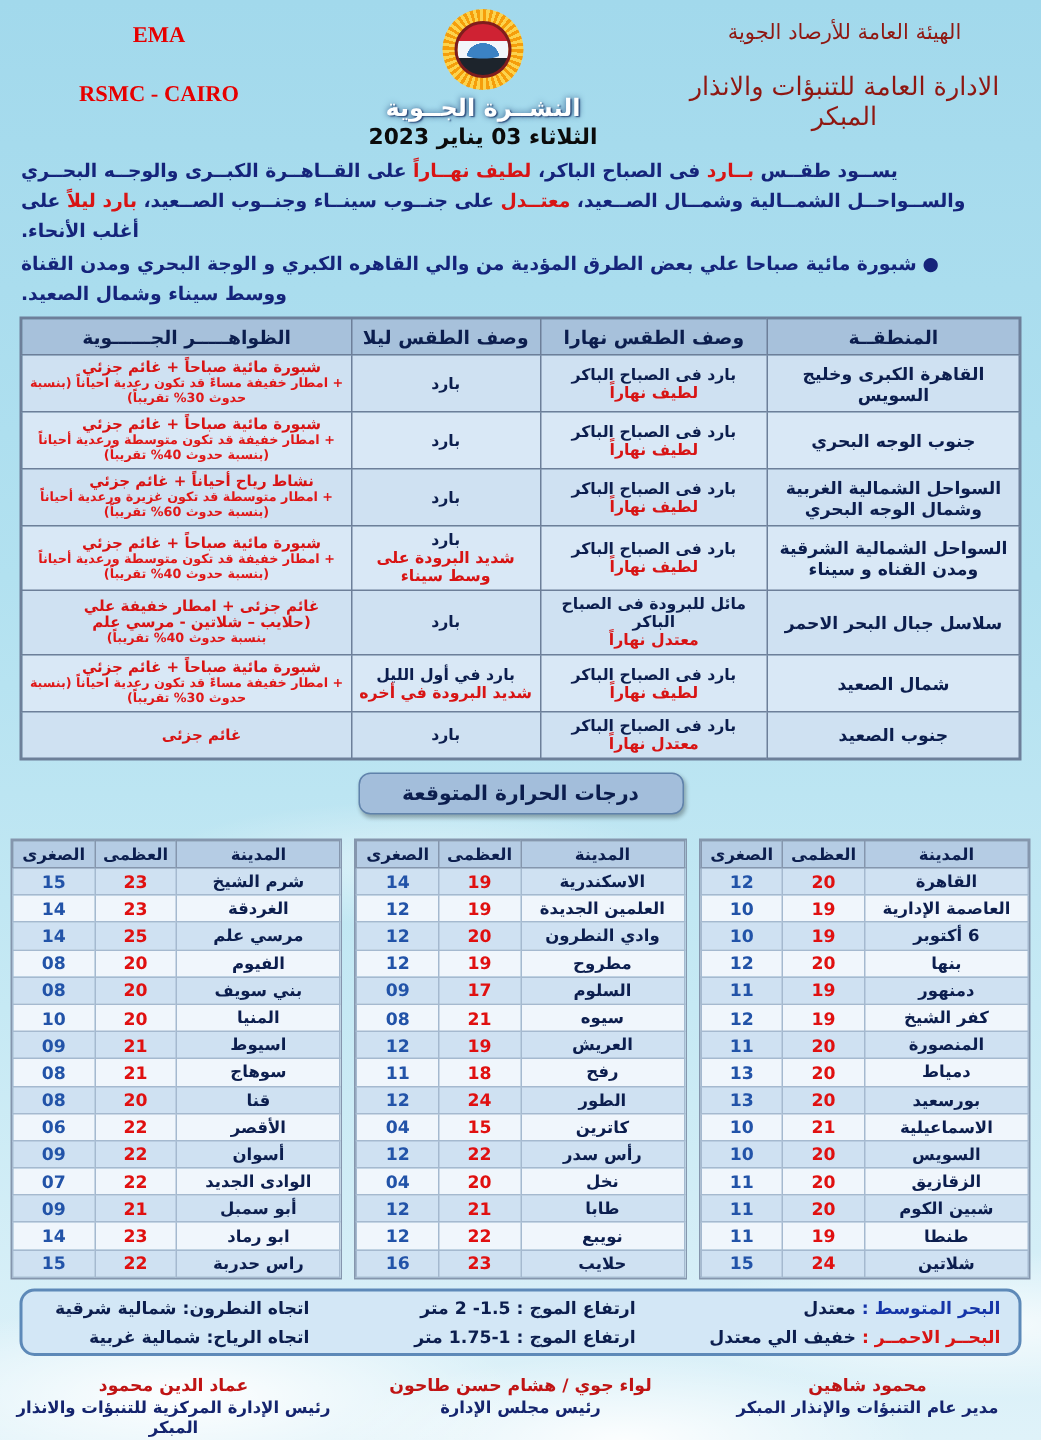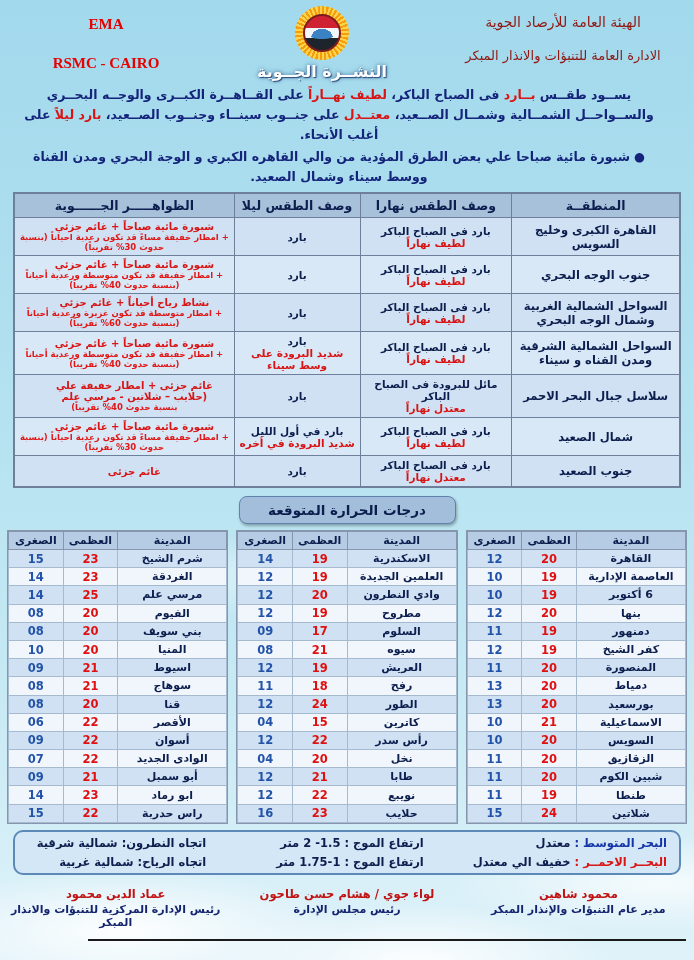--- a/index.html
+++ b/index.html
@@ -19,40 +19,40 @@
   .hdr-center{text-align:center;}
   .logo{position:relative;width:54px;height:54px;margin:2px auto 2px;}
   .logo-rays{position:absolute;inset:0;border-radius:50%;background:repeating-conic-gradient(#f59e0b 0deg 5deg,#fcd34d 5deg 10deg);}
   .logo-core{position:absolute;inset:8px;border-radius:50%;border:2px solid #7f1d1d;background:linear-gradient(180deg,#cf2233 0 34%,#f2f6fa 34% 66%,#1d242c 66% 100%);overflow:hidden;}
   .logo-mtn{position:absolute;left:50%;top:50%;width:26px;height:12px;transform:translate(-50%,-50%);
     background:radial-gradient(ellipse at 50% 100%, #3b82c4 0 60%, transparent 61%);border-radius:50% 50% 40% 40%;}
   .b-title{font-size:16px;font-weight:bold;color:#fff;text-shadow:1px 1px 1px #2a4a7a,0 0 4px #39608f;letter-spacing:1px;}
   .b-date{font-size:14.5px;font-weight:bold;color:#0b0b0b;margin-top:3px;}
   .hdr-right{text-align:center;padding-top:10px;color:#8f1711;font-weight:normal;direction:rtl;}
   .org1{font-size:14px;}
-  .org2{font-size:13px;margin-top:18px;}
+  .org2{font-size:17px;margin-top:18px;}
   
-  .summary{direction:rtl;margin:4px 30px 6px 14px;font-weight:bold;font-size:12.5px;line-height:1.6;text-align:center;}
+  .summary{direction:rtl;margin:4px 30px 6px 14px;font-weight:bold;font-size:12.5px;line-height:1.6;text-align:left;}
   .summary p{margin:0 0 2px 0;}
   .bullet-dot{color:#15247b;margin-left:4px;}
   .seg-d{color:#15247b;}
   .seg-r{color:#d81414;}
   
   .fc{direction:rtl;width:666px;margin:0 auto;border-collapse:collapse;box-shadow:0 0 0 1px #6d7f99;}
   .fc th{background:#a7c1db;border:1px solid #6d7f99;color:#0c1e4e;font-size:12.5px;font-weight:bold;padding:4px 2px;}
   .fc td{border:1px solid #6d7f99;text-align:center;vertical-align:middle;padding:3px 3px;}
   .fc tbody tr:nth-child(odd){background:#cfe1f2;}
   .fc tbody tr:nth-child(even){background:#d9e8f6;}
   .fc td.region{color:#0c1e4e;font-weight:bold;font-size:11.5px;}
   .ln-d{color:#0c1e4e;font-weight:bold;font-size:10.5px;}
   .ln-r{color:#d81414;font-weight:bold;font-size:10.5px;}
   .ln-p1{color:#d81414;font-weight:bold;font-size:10px;margin-left:20px;}
   .ln-p2{color:#e01818;font-weight:bold;font-size:8.5px;}
   
-  .banner{width:215px;margin:9px auto 7px;background:#a3bedb;border:1px solid #5f82ab;border-radius:8px;text-align:center;
+  .banner{width:215px;margin:9px auto 17px;background:#a3bedb;border:1px solid #5f82ab;border-radius:8px;text-align:center;
     padding:5px 0;color:#0c1e4e;font-weight:bold;font-size:13.5px;box-shadow:1px 2px 3px rgba(0,0,0,.3);}
   .temps{direction:rtl;display:flex;gap:10px;justify-content:center;padding:0 8px;}
   .temp-table{border-collapse:collapse;width:222px;box-shadow:0 0 0 1px #8596ad;}
   .temp-table th{background:#b5cce4;border:1px solid #8596ad;color:#0c1e4e;font-size:11px;font-weight:bold;padding:2px 1px;}
   .temp-table td{border:1px solid #a5b9cf;font-weight:bold;font-size:11.5px;text-align:center;padding:0 2px;height:17.2px;}
   .temp-table tbody tr:nth-child(odd) td{background:#cfe1f2;}
   .temp-table tbody tr:nth-child(even) td{background:#f0f6fc;}
   .temp-table col.c-city{width:50%;} .temp-table col.c-mm{width:25%;}
   td.city{color:#0c1e4e;font-size:11px;}
   td.max{color:#e01010;}
@@ -80,20 +80,21 @@
       <div class="rsmc">RSMC - CAIRO</div>
     </div>
     <div class="hdr-center">
       <div class="logo">
         <div class="logo-rays"></div>
         <div class="logo-core">
           <div class="logo-mtn"></div>
         </div>
       </div>
       <div class="b-title">النشــرة الجــوية</div>
+      <div class="b-date">الثلاثاء 03 يناير 2023</div>
     </div>
     <div class="hdr-right">
       <div class="org1">الهيئة العامة للأرصاد الجوية</div>
       <div class="org2">الادارة العامة للتنبؤات والانذار المبكر</div>
     </div>
   </header>
 
   <section class="summary">
     <p><span class="seg-d">يســود طقــس </span><span class="seg-r">بــارد</span><span class="seg-d"> فى الصباح الباكر، </span><span class="seg-r">لطيف نهــاراً</span><span class="seg-d"> على القــاهــرة الكبــرى والوجــه البحــري والســواحــل الشمــالية وشمــال الصــعيد، </span><span class="seg-r">معتــدل</span><span class="seg-d"> على جنــوب سينــاء وجنــوب الصــعيد، </span><span class="seg-r">بارد ليلاً</span><span class="seg-d"> على أغلب الأنحاء.</span></p>
     <p><span class="bullet-dot">●</span><span><span class="seg-d">شبورة مائية صباحا علي بعض الطرق المؤدية من والي القاهره الكبري و الوجة البحري ومدن القناة ووسط سيناء وشمال الصعيد.</span></span></p>

